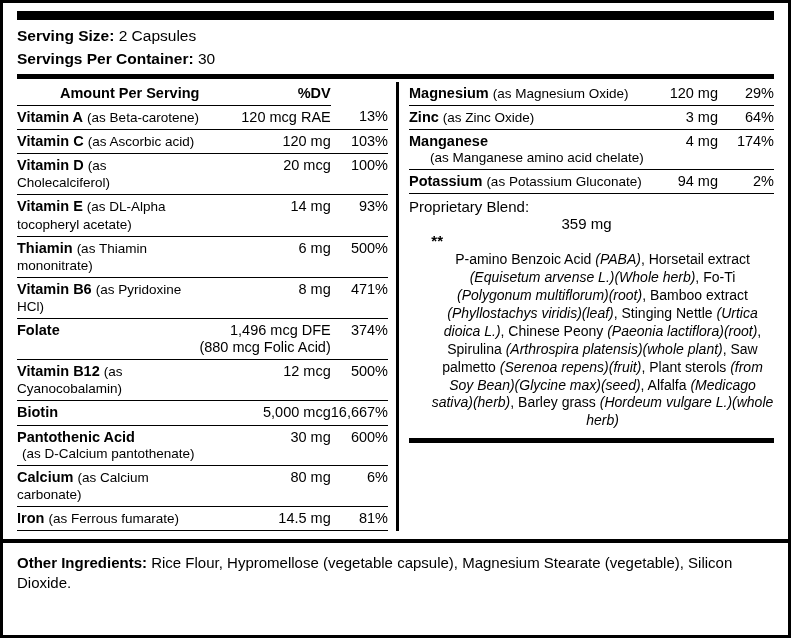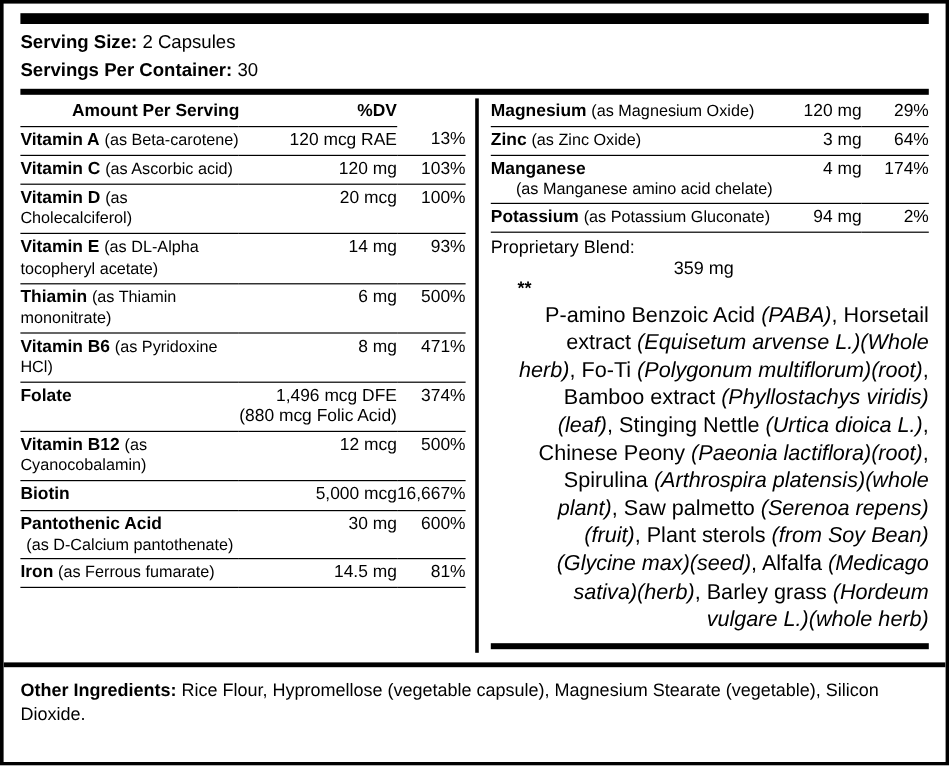--- a/index.html
+++ b/index.html
@@ -103,24 +103,24 @@
   .blend-head {
     display: flex;
     font-size: 15px;
     padding: 4px 0 2px 0;
     flex-direction: column;
   }
   .blend-head .bl-name { flex: 1 1 auto; }
   .blend-head .bl-amt { white-space: nowrap; padding-right: 10px; text-align: center; }
   .blend-head .bl-dv { width: 34px; text-align: right; font-weight: bold; }
   .blend-body {
-    font-size: 18px;
+    font-size: 14px;
     line-height: 1.28;
     padding: 0 0 4px 22px;
-    text-align: right;
+    text-align: center;
   }
   .blend-body i { font-style: italic; }
   .footnote {
     font-size: 15px;
     padding: 6px 0 0 0;
   }
   .bottom {
     font-size: 15px;
     line-height: 1.35;
     padding: 5px 14px 0 14px;
@@ -223,20 +223,25 @@
               <td class="name"><b>Pantothenic Acid</b></td>
               <td class="amt">30 mg</td>
               <td class="dv">600%</td>
             </tr>
             <tr class="cont">
               <td class="name sub">(as  D-Calcium pantothenate)</td>
               <td class="amt"></td>
               <td class="dv"></td>
             </tr>
 
+            <tr>
+              <td class="name"><b>Calcium</b> <span class="sub">(as Calcium carbonate)</span></td>
+              <td class="amt">80 mg</td>
+              <td class="dv">6%</td>
+            </tr>
 
             <tr>
               <td class="name"><b>Iron</b> <span class="sub">(as Ferrous fumarate)</span></td>
               <td class="amt">14.5 mg</td>
               <td class="dv">81%</td>
             </tr>
           </tbody>
         </table>
       </div>
 

